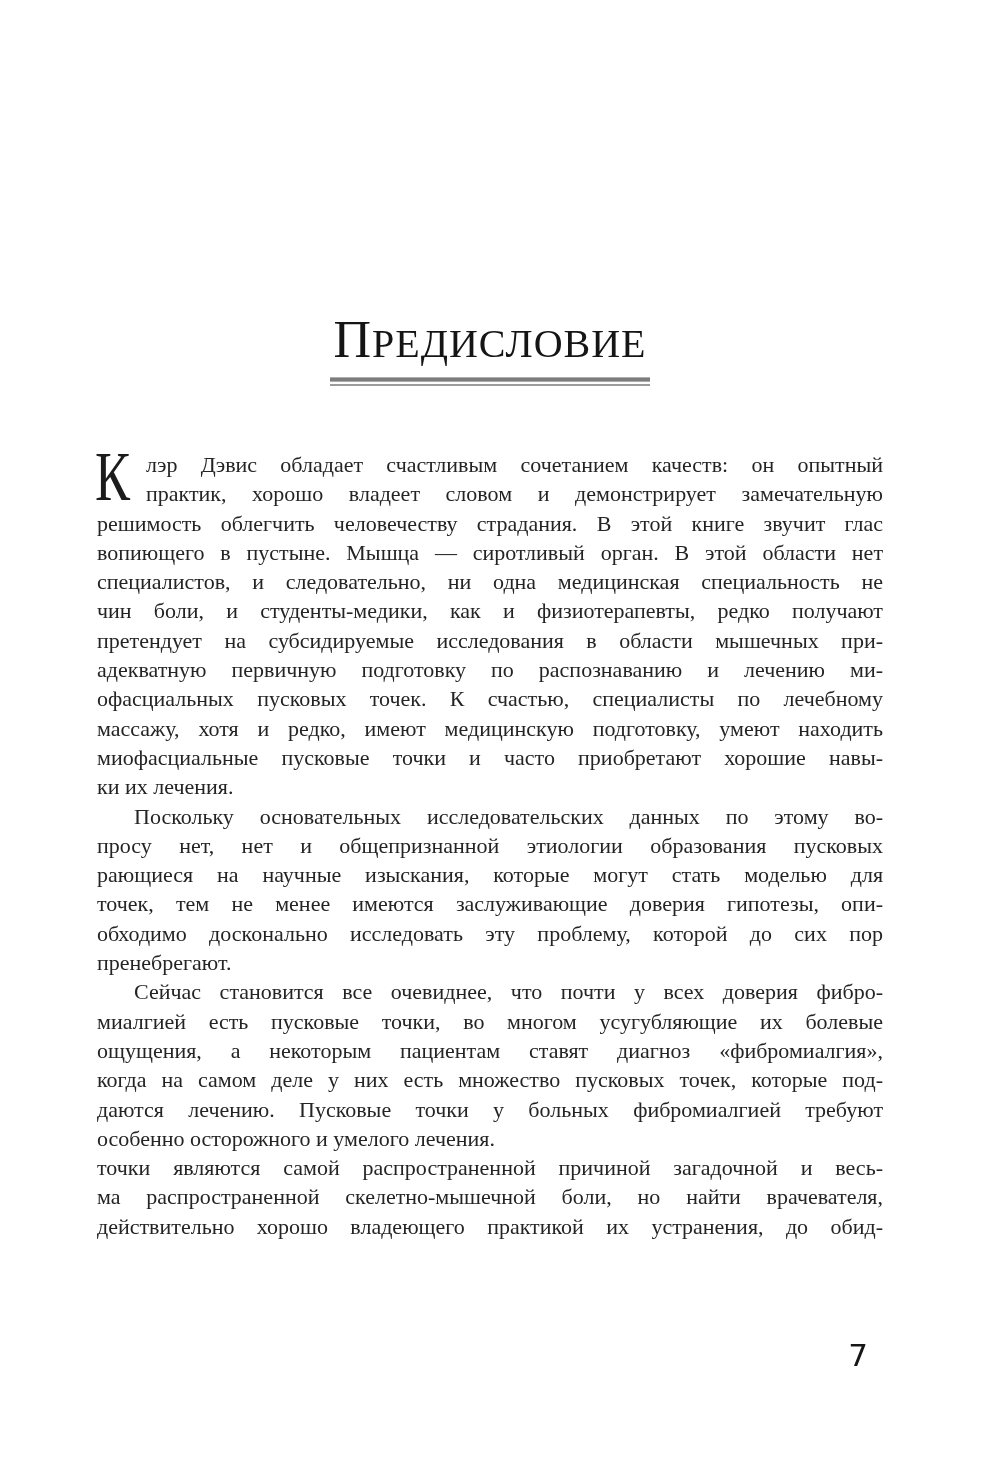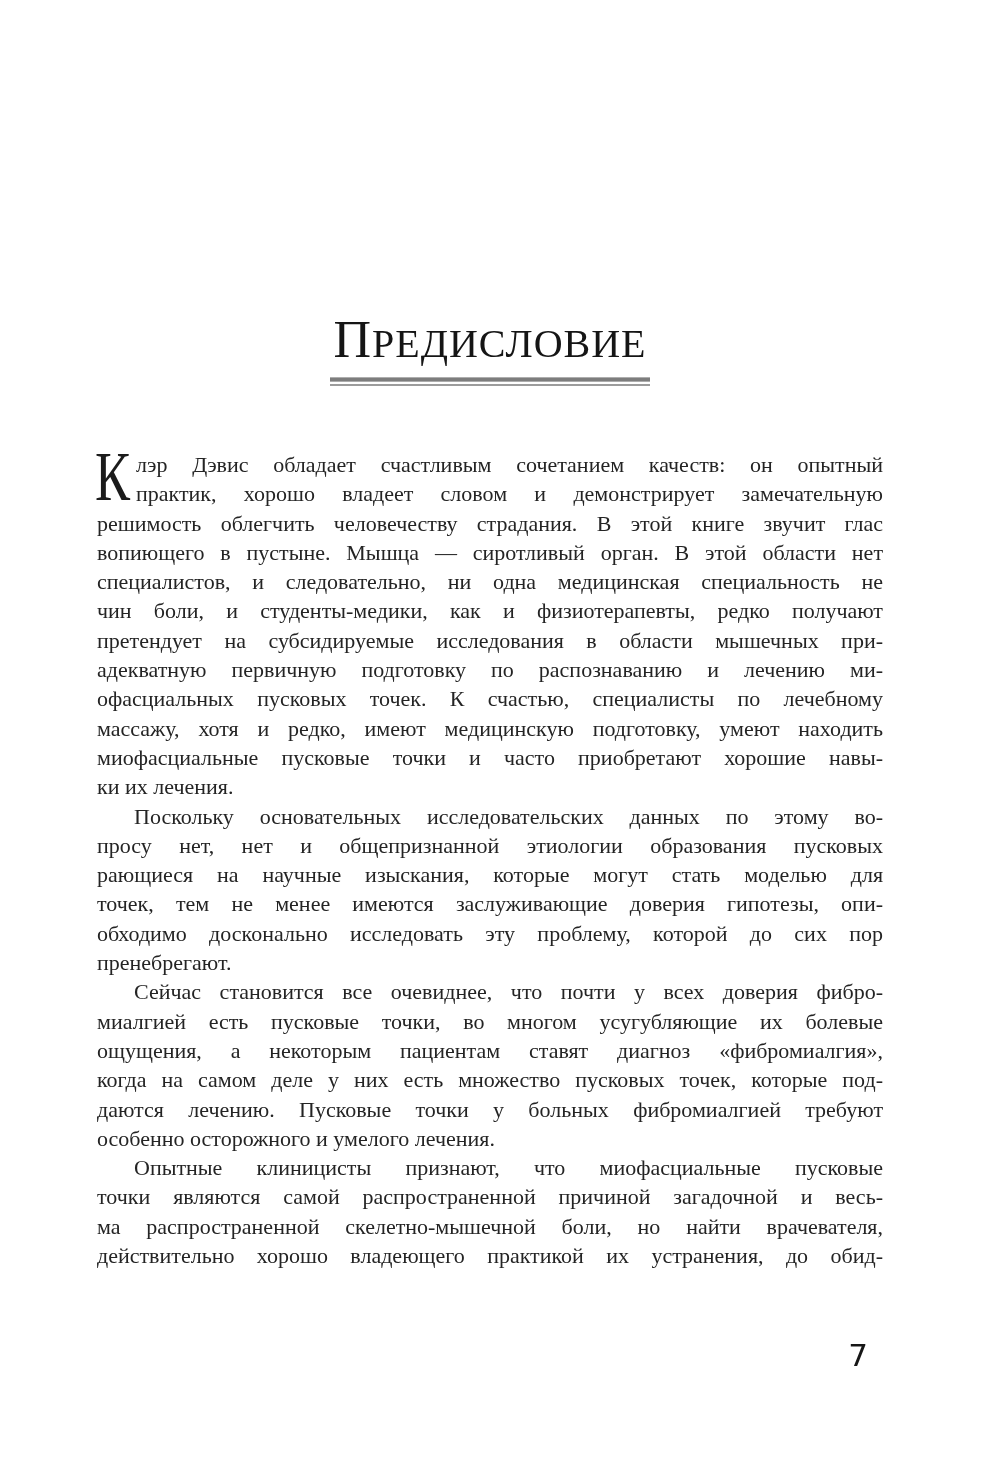--- a/index.html
+++ b/index.html
@@ -47,21 +47,21 @@
     top: 450px;
     width: 786px;
     font-size: 22px;
     line-height: 29.3px;
     color: #242424;
   }
   .para { position: relative; }
   .line.just { text-align: justify; text-align-last: justify; }
   .line.last { text-align: left; }
   .line.indent { padding-left: 37px; }
-  .para.has-drop .dc-indent { margin-left: 39px; }
+  .para.has-drop .dc-indent { margin-left: 49px; }
   .dropcap {
     position: absolute;
     left: -2px;
     top: -8px;
     font-size: 70px;
     line-height: 1;
     color: #1b1b1b;
     transform: scaleX(0.75);
     transform-origin: left top;
   }
@@ -116,21 +116,20 @@
       </div>
       <div class="para">
         <div class="line just indent">Сейчас становится все очевиднее, что почти у всех доверия фибро-</div>
         <div class="line just">миалгией есть пусковые точки, во многом усугубляющие их болевые</div>
         <div class="line just">ощущения, а некоторым пациентам ставят диагноз «фибромиалгия»,</div>
         <div class="line just">когда на самом деле у них есть множество пусковых точек, которые под-</div>
         <div class="line just">даются лечению. Пусковые точки у больных фибромиалгией требуют</div>
         <div class="line last">особенно осторожного и умелого лечения.</div>
       </div>
       <div class="para">
-        <div class="line just indent">Опытные клиницисты признают, что миофасциальные пусковые</div>
         <div class="line just">точки являются самой распространенной причиной загадочной и весь-</div>
         <div class="line just">ма распространенной скелетно-мышечной боли, но найти врачевателя,</div>
         <div class="line just">действительно хорошо владеющего практикой их устранения, до обид-</div>
       </div>
     </main>
 
   <div class="folio">7</div>
 
 </div>
 

